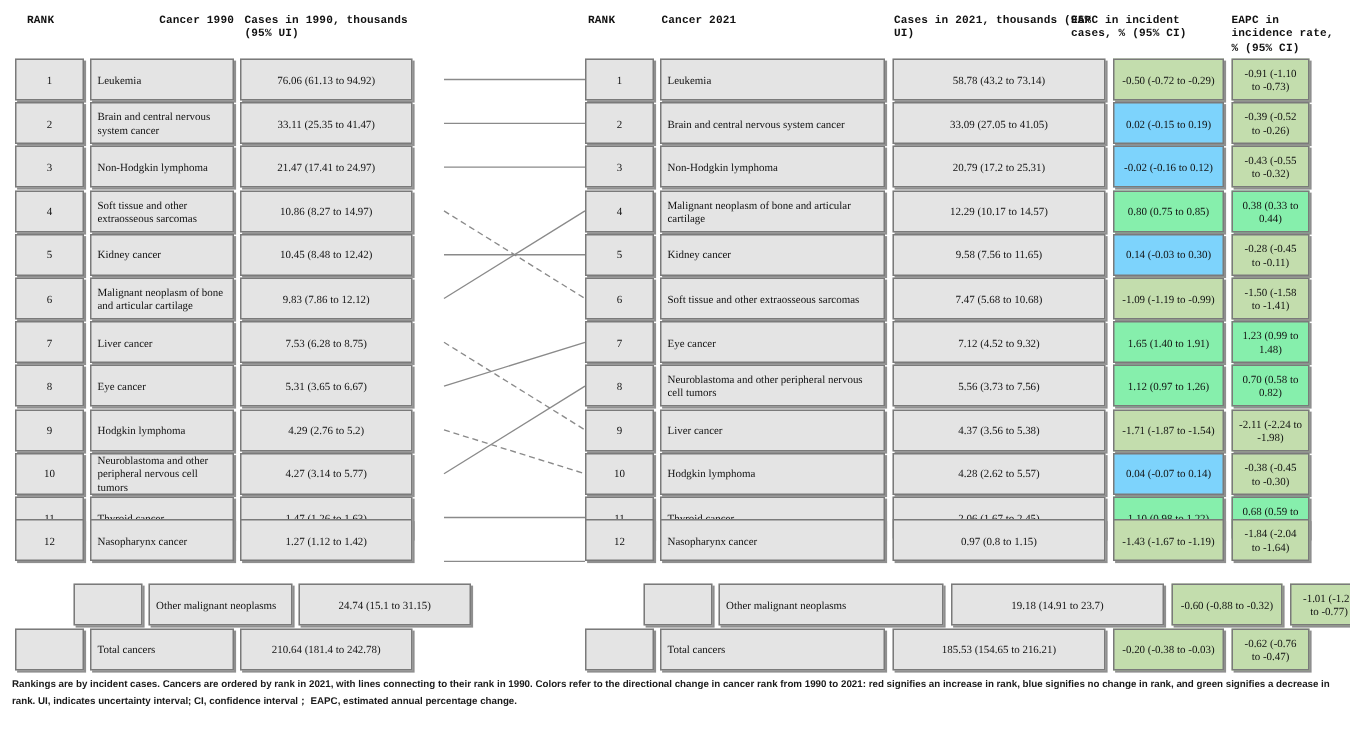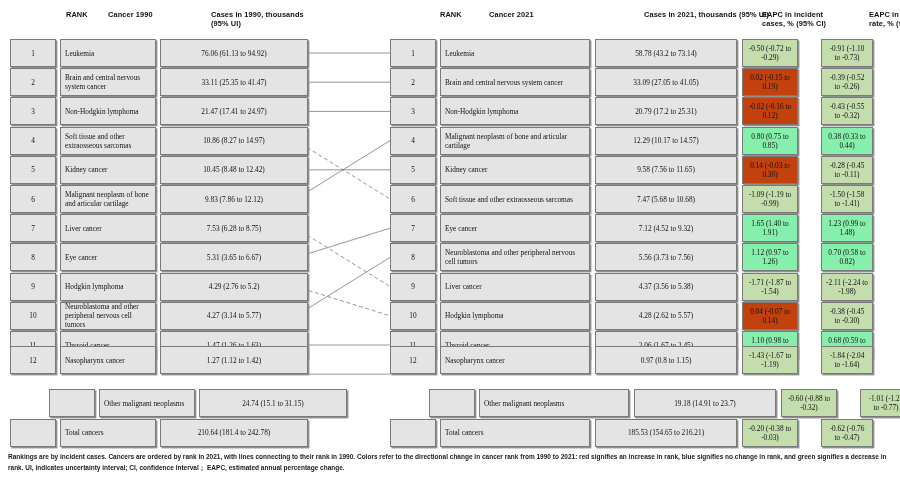--- a/index.html
+++ b/index.html
@@ -9,27 +9,26 @@
     font-family:"Liberation Serif", serif;
     color:#000;
     position:relative;
     overflow:hidden;
   }
   #sheet{position:relative;width:900px;height:489px;}
 
   
   .hdr{
     position:absolute;
-    font-family:Liberation Sans, sans-serif;
+    font-family:Liberation Mono, monospace;
     font-weight:bold;
     font-size:7.4px;
     line-height:9.4px;
     color:#111;
     letter-spacing:.1px;
-    margin-left:48px;
   }
 
   
   .row{position:absolute;left:0;width:900px;height:28px;}
   .cell{
     position:absolute;
     top:0;
     height:28px;
     box-sizing:border-box;
     background:#e4e4e4;
@@ -43,29 +42,29 @@
     padding:0 4px;
     overflow:hidden;
   }
   .cell.num{justify-content:center;text-align:center;}
   .cell.lbl{justify-content:center;text-align:left;}
   .cell .txt{display:block;width:100%;}
   .cell.lbl .txt{width:100%;}
 
   .c-rank1{left:10px;width:46px;}
   .c-name1{left:60px;width:96px;}
-  .c-case1{left:160px;width:148px;}
+  .c-case1{left:160px;width:115px;}
   .c-rank2{left:390px;width:46px;}
   .c-name2{left:440px;width:150px;}
   .c-case2{left:595px;width:142px;}
-  .c-eapc1{left:742px;width:56px;}
+  .c-eapc1{left:742px;width:74px;}
   .c-eapc2{left:821px;width:52px;}
 
   .red{background:#86efac;}
-  .blue{background:#c2410c;}
+  .blue{background:#7dd3fc;}
   .green{background:#c3ddad;}
 
   
   #links{position:absolute;left:0;top:0;width:900px;height:489px;pointer-events:none;}
 
   
   .foot{
     position:absolute;
     left:8px;
     top:452px;
@@ -77,21 +76,21 @@
     text-align:left;
     font-weight:bold;
   }
 </style>
 </head>
 <body>
 
 <div id="sheet">
 
   <div class="hdr" style="left:18px;top:10px;width:44px;">RANK</div>
-  <div class="hdr" style="left:60px;top:10px;width:96px;">Cancer 1990</div>
+  <div class="hdr" style="left:60px;top:10px;width:96px;text-align:right;">Cancer 1990</div>
   <div class="hdr" style="left:163px;top:10px;width:110px;">Cases in 1990, thousands (95% UI)</div>
   <div class="hdr" style="left:392px;top:10px;width:44px;">RANK</div>
   <div class="hdr" style="left:441px;top:10px;width:140px;">Cancer 2021</div>
   <div class="hdr" style="left:596px;top:10px;width:132px;">Cases in 2021, thousands   (95% UI)</div>
   <div class="hdr" style="left:714px;top:10px;width:78px;">EAPC in incident cases, % (95% CI)</div>
   <div class="hdr" style="left:821px;top:10px;width:76px;">EAPC in incidence rate, % (95% CI)</div>
 
   <svg id="links">
       <line x1="296" y1="53" x2="390" y2="53" stroke="#8a8a8a" stroke-width="0.9"></line>
       <line x1="296" y1="82.2" x2="390" y2="82.2" stroke="#8a8a8a" stroke-width="0.9"></line>

